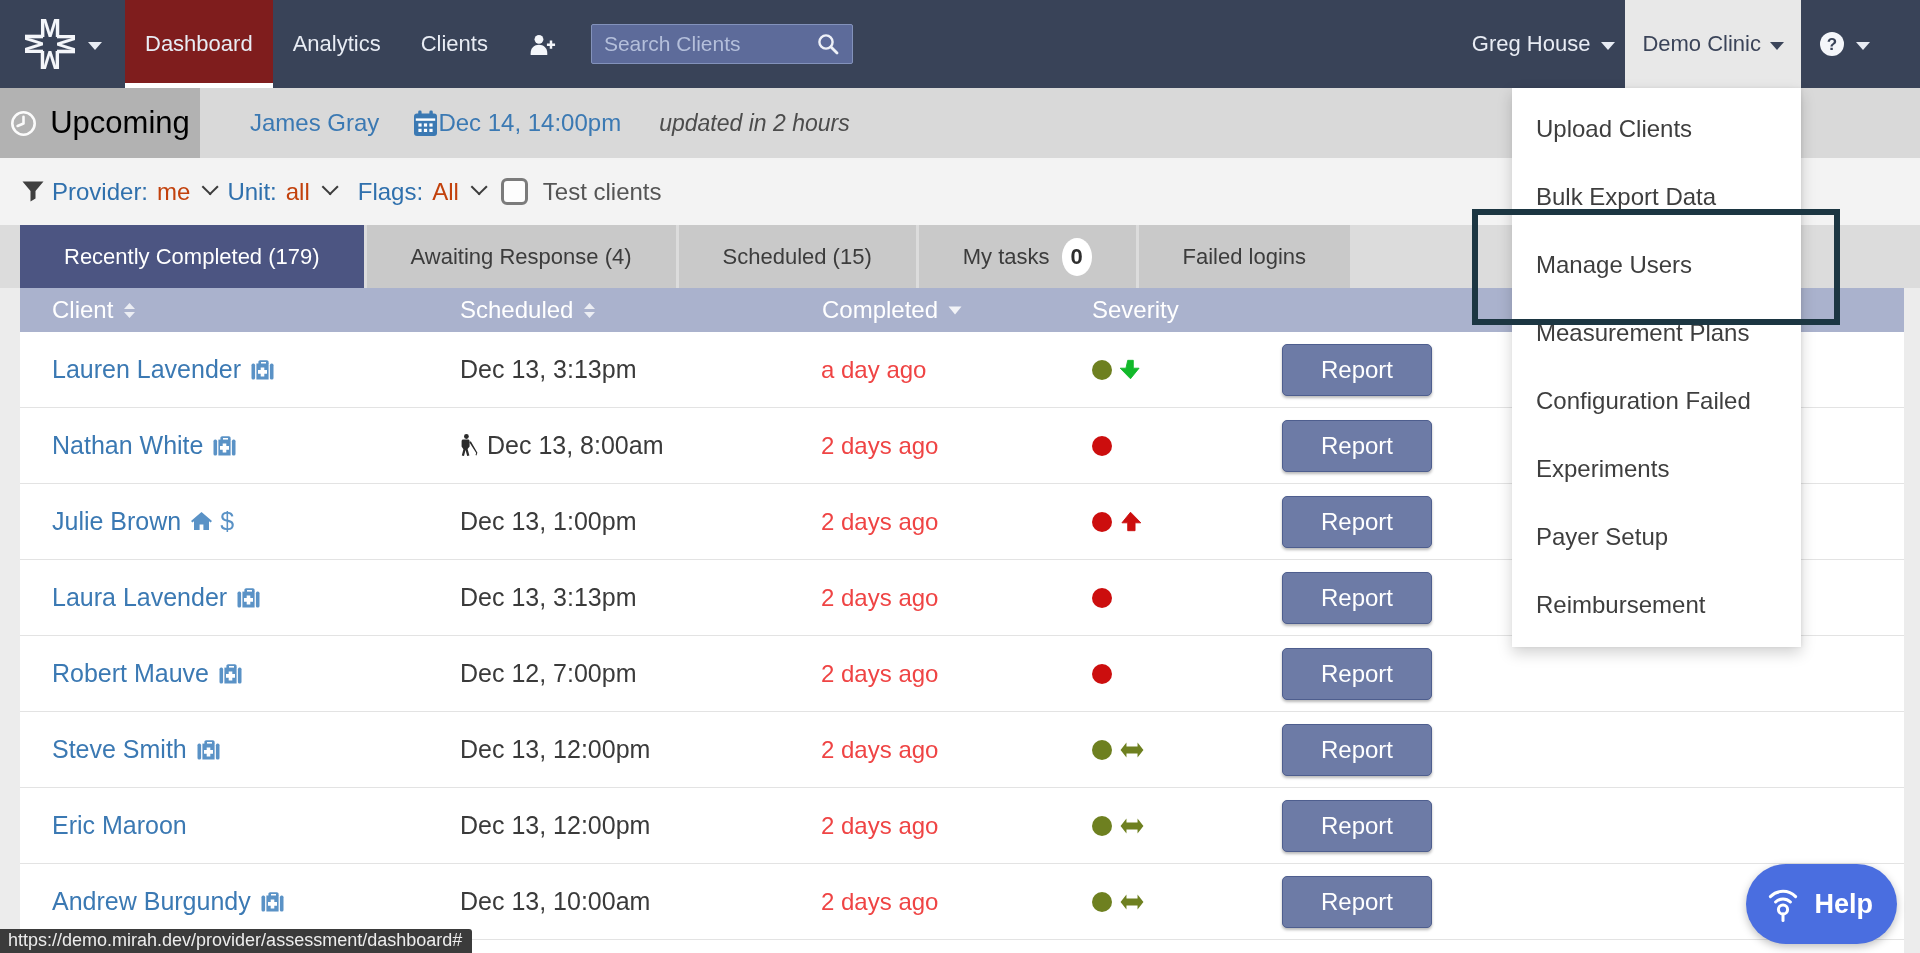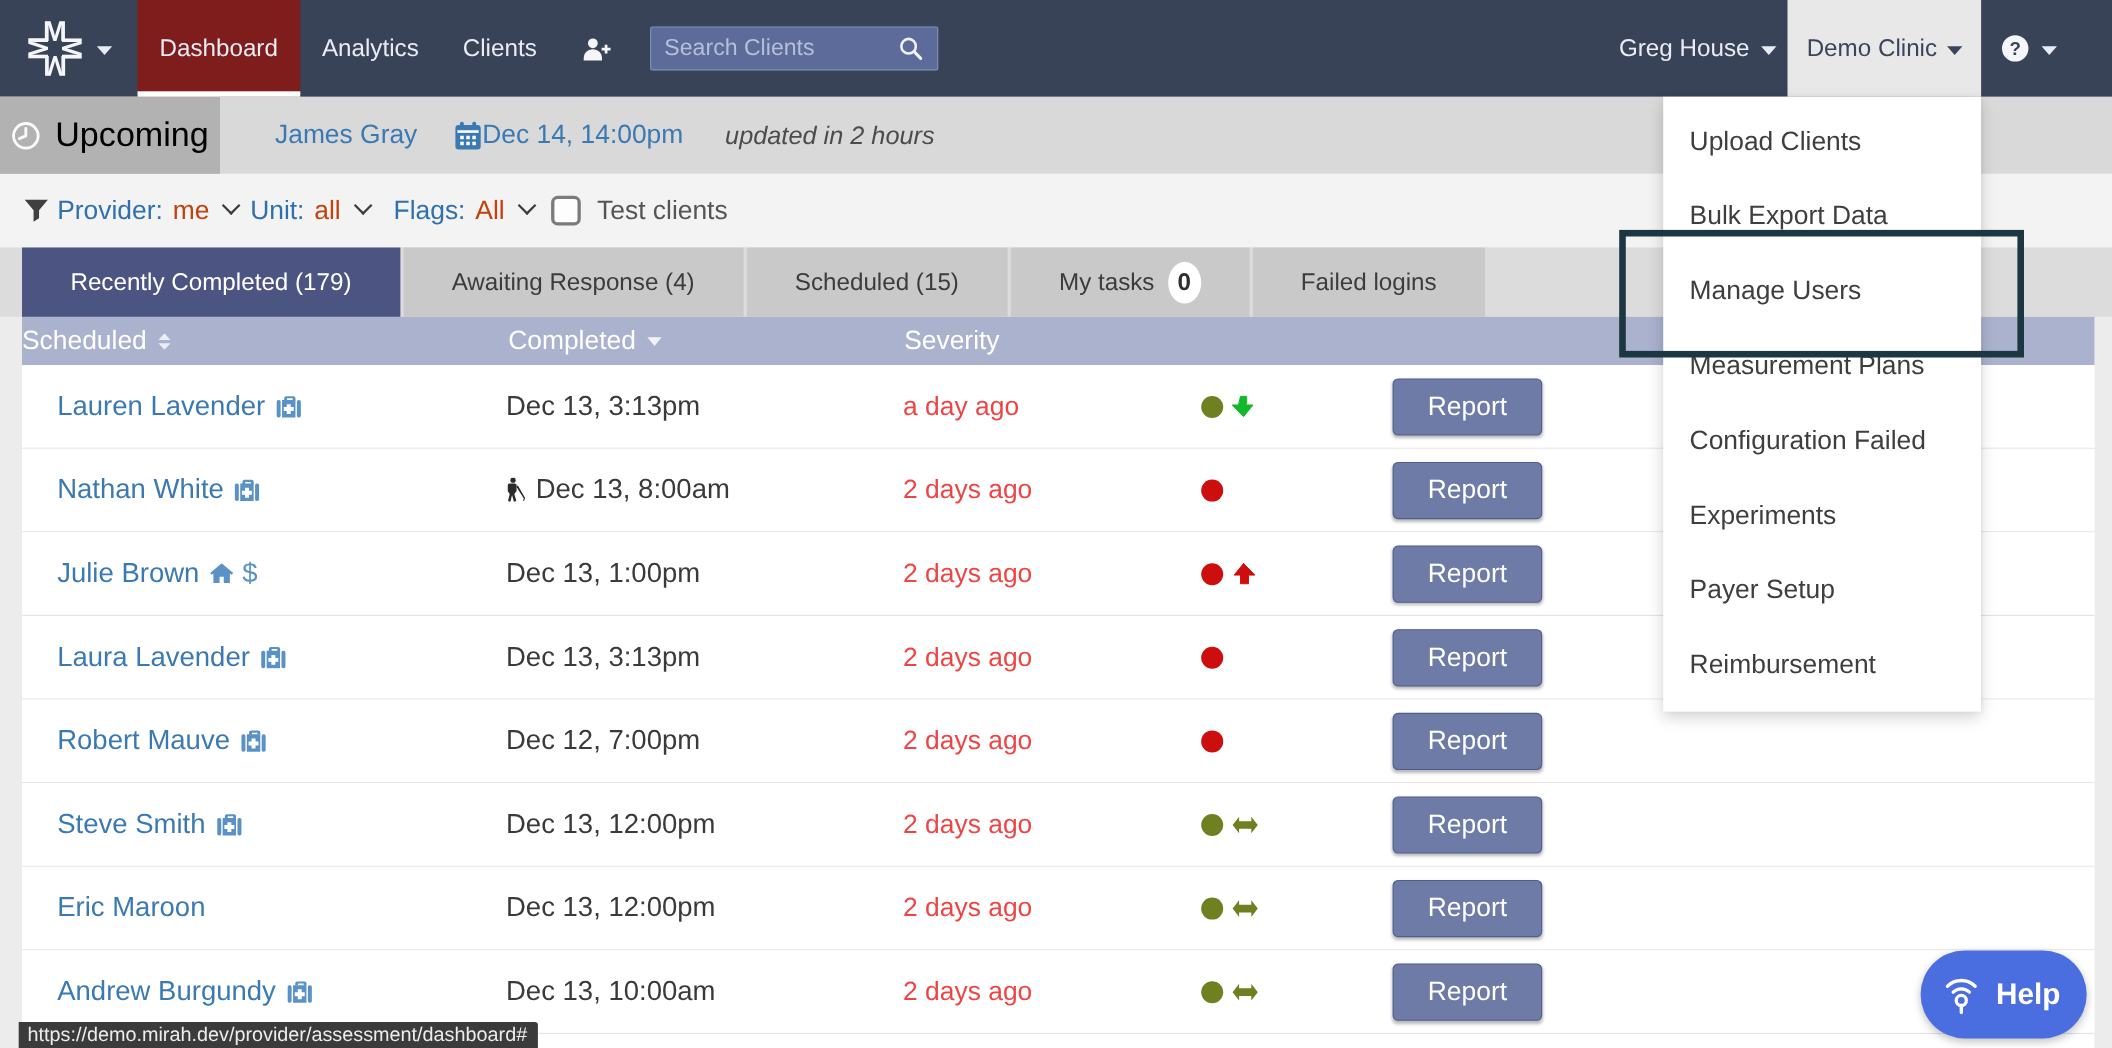--- a/index.html
+++ b/index.html
@@ -224,22 +224,22 @@
     font-size: 25px;
     color: #3a3a3a;
   }
   .cell-completed { font-size: 24px; color: #ef4444; padding-left: 1px; }
   .cell-severity { display: flex; align-items: center; gap: 8px; padding-left: 2px; }
   .sev-dot { width: 20px; height: 20px; border-radius: 50%; }
   .sev-dot.green { background: var(--sev-green, #6e8020); }
   .sev-dot.red { background: var(--sev-red, #cc0e0e); }
   .cell-action { display: flex; align-items: center; }
   .report-btn {
-    margin-left: 4px;
-    width: 136px;
+    margin-left: 20px;
+    width: 150px;
     height: 52px;
     background: var(--report-btn-bg, #6d7ba6);
     border: 1px solid #4e5e8e;
     border-radius: 5px;
     color: #ffffff;
     font-size: 24px;
     font-family: inherit;
     cursor: pointer;
     box-shadow: 0 2px 3px rgba(0,0,0,.28);
   }
@@ -275,21 +275,21 @@
     width: 368px;
     height: 116px;
     border: 6px solid var(--highlight-color, #1c3642);
     z-index: 60;
     pointer-events: none;
   }
 
   
   .status-tooltip {
     position: absolute;
-    left: 17px;
+    left: 0;
     bottom: 0;
     height: 24px;
     background: #3b3b3b;
     color: #ededed;
     font-size: 18px;
     display: flex;
     align-items: center;
     padding: 0 10px 2px 8px;
     border-top-right-radius: 3px;
     z-index: 70;
@@ -456,20 +456,27 @@
   <div class="tab">
     <span>My tasks</span>
     <span class="tab-badge">0</span>
   </div>
   <div class="tab">
       <span>Failed logins</span>
     </div>
 </div>
 
 <div class="table-header grid-cols">
+  <div class="th th-client">
+    <span>Client</span>
+    <svg class="sort-ico" width="13" height="15" viewBox="0 0 13 15">
+        <path fill="#ffffff" opacity=".9" d="M6.5 0 L12 6 H1 Z"></path>
+        <path fill="#ffffff" opacity=".9" d="M1 9 H12 L6.5 15 Z"></path>
+      </svg>
+  </div>
   <div class="th">
     <span>Scheduled</span>
     <svg class="sort-ico" width="13" height="15" viewBox="0 0 13 15">
         <path fill="#ffffff" opacity=".9" d="M6.5 0 L12 6 H1 Z"></path>
         <path fill="#ffffff" opacity=".9" d="M1 9 H12 L6.5 15 Z"></path>
       </svg>
   </div>
   <div class="th th-completed">
     <span>Completed</span>
     <svg class="sort-ico" width="14" height="9" viewBox="0 0 14 9">

